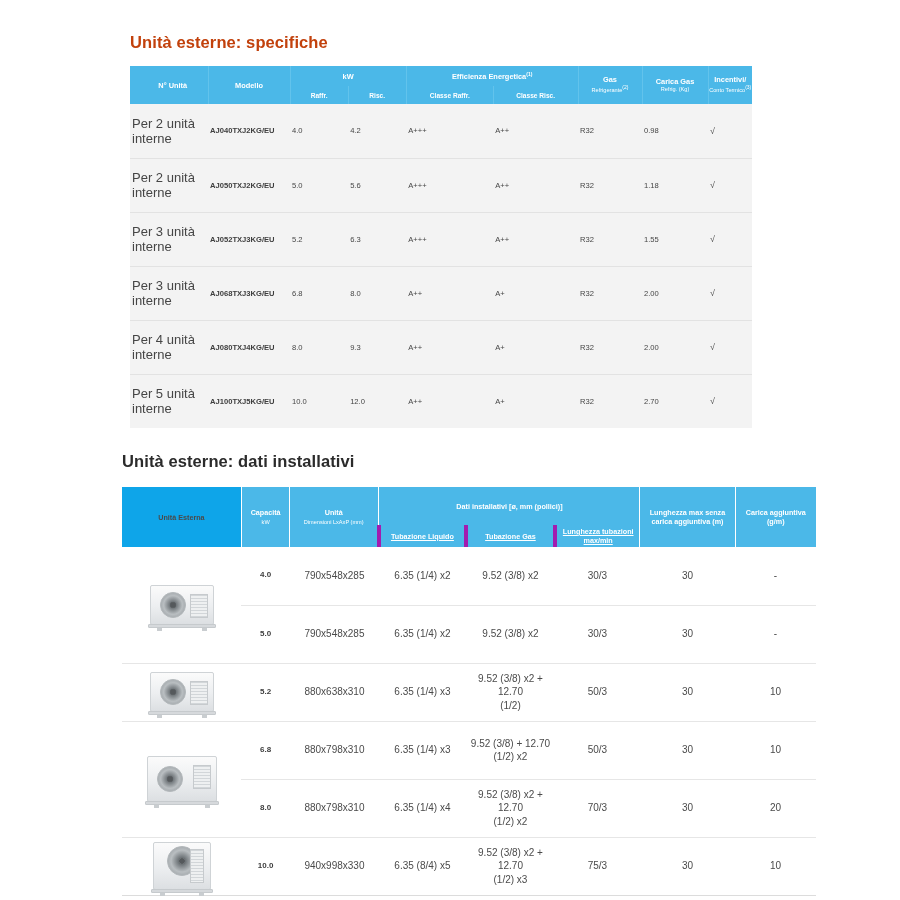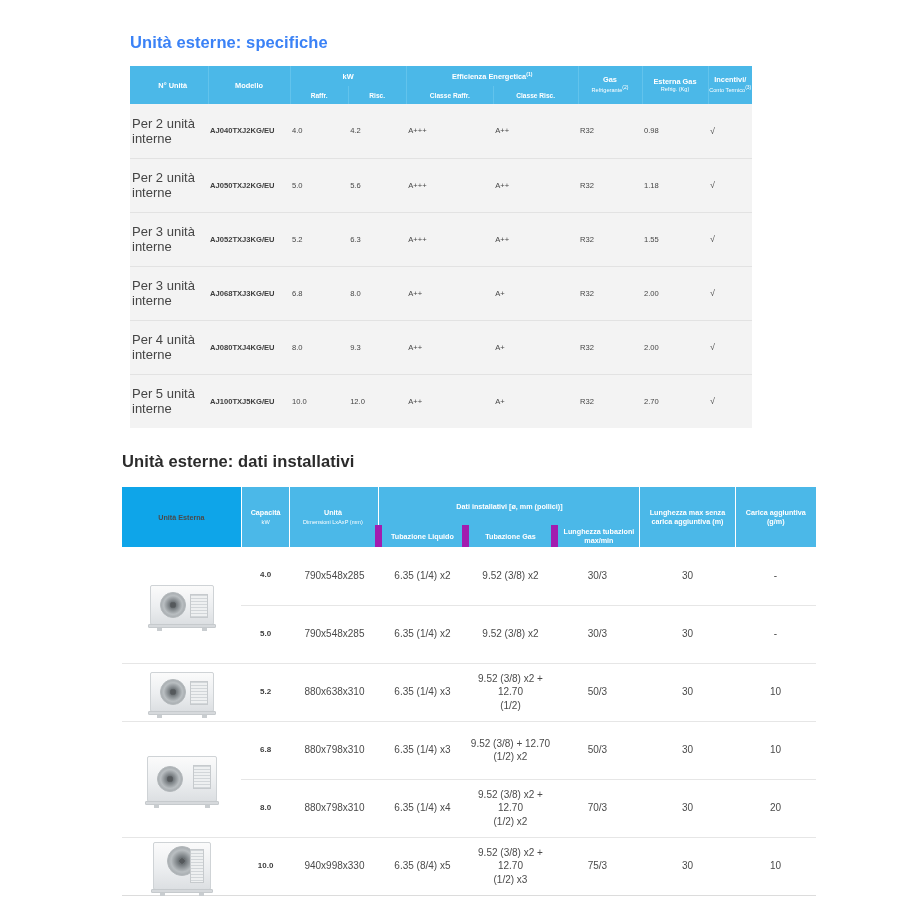--- a/index.html
+++ b/index.html
@@ -8,21 +8,21 @@
     width: 900px; height: 900px;
     background: #ffffff;
     font-family: "Liberation Sans", sans-serif;
     color: #3a3a3a;
   }
   .page { position: relative; width: 900px; height: 900px; overflow: hidden; }
 
   
   .sec1 { position: absolute; left: 0; top: 0; width: 900px; }
   .sec1-title {
-    font-size: 16.5px; font-weight: bold; color: #3b82f6;
+    font-size: 16.5px; font-weight: bold; color: #c2410c;
     margin: 33px 4px 0 130px; letter-spacing: .1px;
   }
   .t1-wrap { margin: 14px 0 0 130px; width: 622px; }
   table { border-collapse: collapse; width: 100%; }
 
   .t1 thead th {
     background: #4bb8e8;
     color: #ffffff;
     font-size: 7.4px;
     font-weight: bold;
@@ -67,21 +67,21 @@
     text-align: center;
     vertical-align: middle;
     height: 38px;
     border-left: 1px solid #ffffff;
     padding: 2px 3px;
     line-height: 1.25;
   }
   .t2 thead th.first { border-left: none; }
   .t2 thead th.acc { background: #4bb8e8; color: #fff; }
   .t2 thead th .sub { display: block; font-size: 5.6px; font-weight: normal; margin-top: 2px; }
-  .t2 thead tr.r2 th { height: 16px; border-left: 7px solid #a21caf; }
+  .t2 thead tr.r2 th { height: 16px; border-left: 4px solid #a21caf; text-decoration: underline; }
 
   .t2 tbody td {
     font-size: 10px;
     text-align: center;
     vertical-align: middle;
     color: #4a4a4a;
     border-bottom: 1px solid #e6e6e6;
     height: 58px;
     line-height: 1.35;
     padding: 0 3px;
@@ -141,21 +141,21 @@
 
     <div class="t1-wrap">
       <table class="t1">
         <thead>
           <tr class="r1">
             <th class="first" rowspan="2" style="width:78px">N° Unità</th>
             <th rowspan="2" style="width:82px">Modello</th>
             <th colspan="2" style="width:88px">kW</th>
             <th colspan="2" style="width:130px"><span>Efficienza Energetica</span><span class="sup">(1)</span></th>
             <th rowspan="2" style="width:64px"><span>Gas</span><span class="sub"><span>Refrigerante</span><span class="sup">(2)</span></span></th>
-            <th rowspan="2" style="width:66px"><span>Esterna Gas</span><span class="sub">Refrig. (Kg)</span></th>
+            <th rowspan="2" style="width:66px"><span>Carica Gas</span><span class="sub">Refrig. (Kg)</span></th>
             <th rowspan="2" style="width:44px"><span>Incentivi/</span><span class="sub"><span>Conto Termico</span><span class="sup">(3)</span></span></th>
           </tr>
           <tr class="r2">
             <th>Raffr.</th>
             <th>Risc.</th>
             <th>Classe Raffr.</th>
             <th>Classe Risc.</th>
           </tr>
         </thead>
         <tbody id="t1-body">

